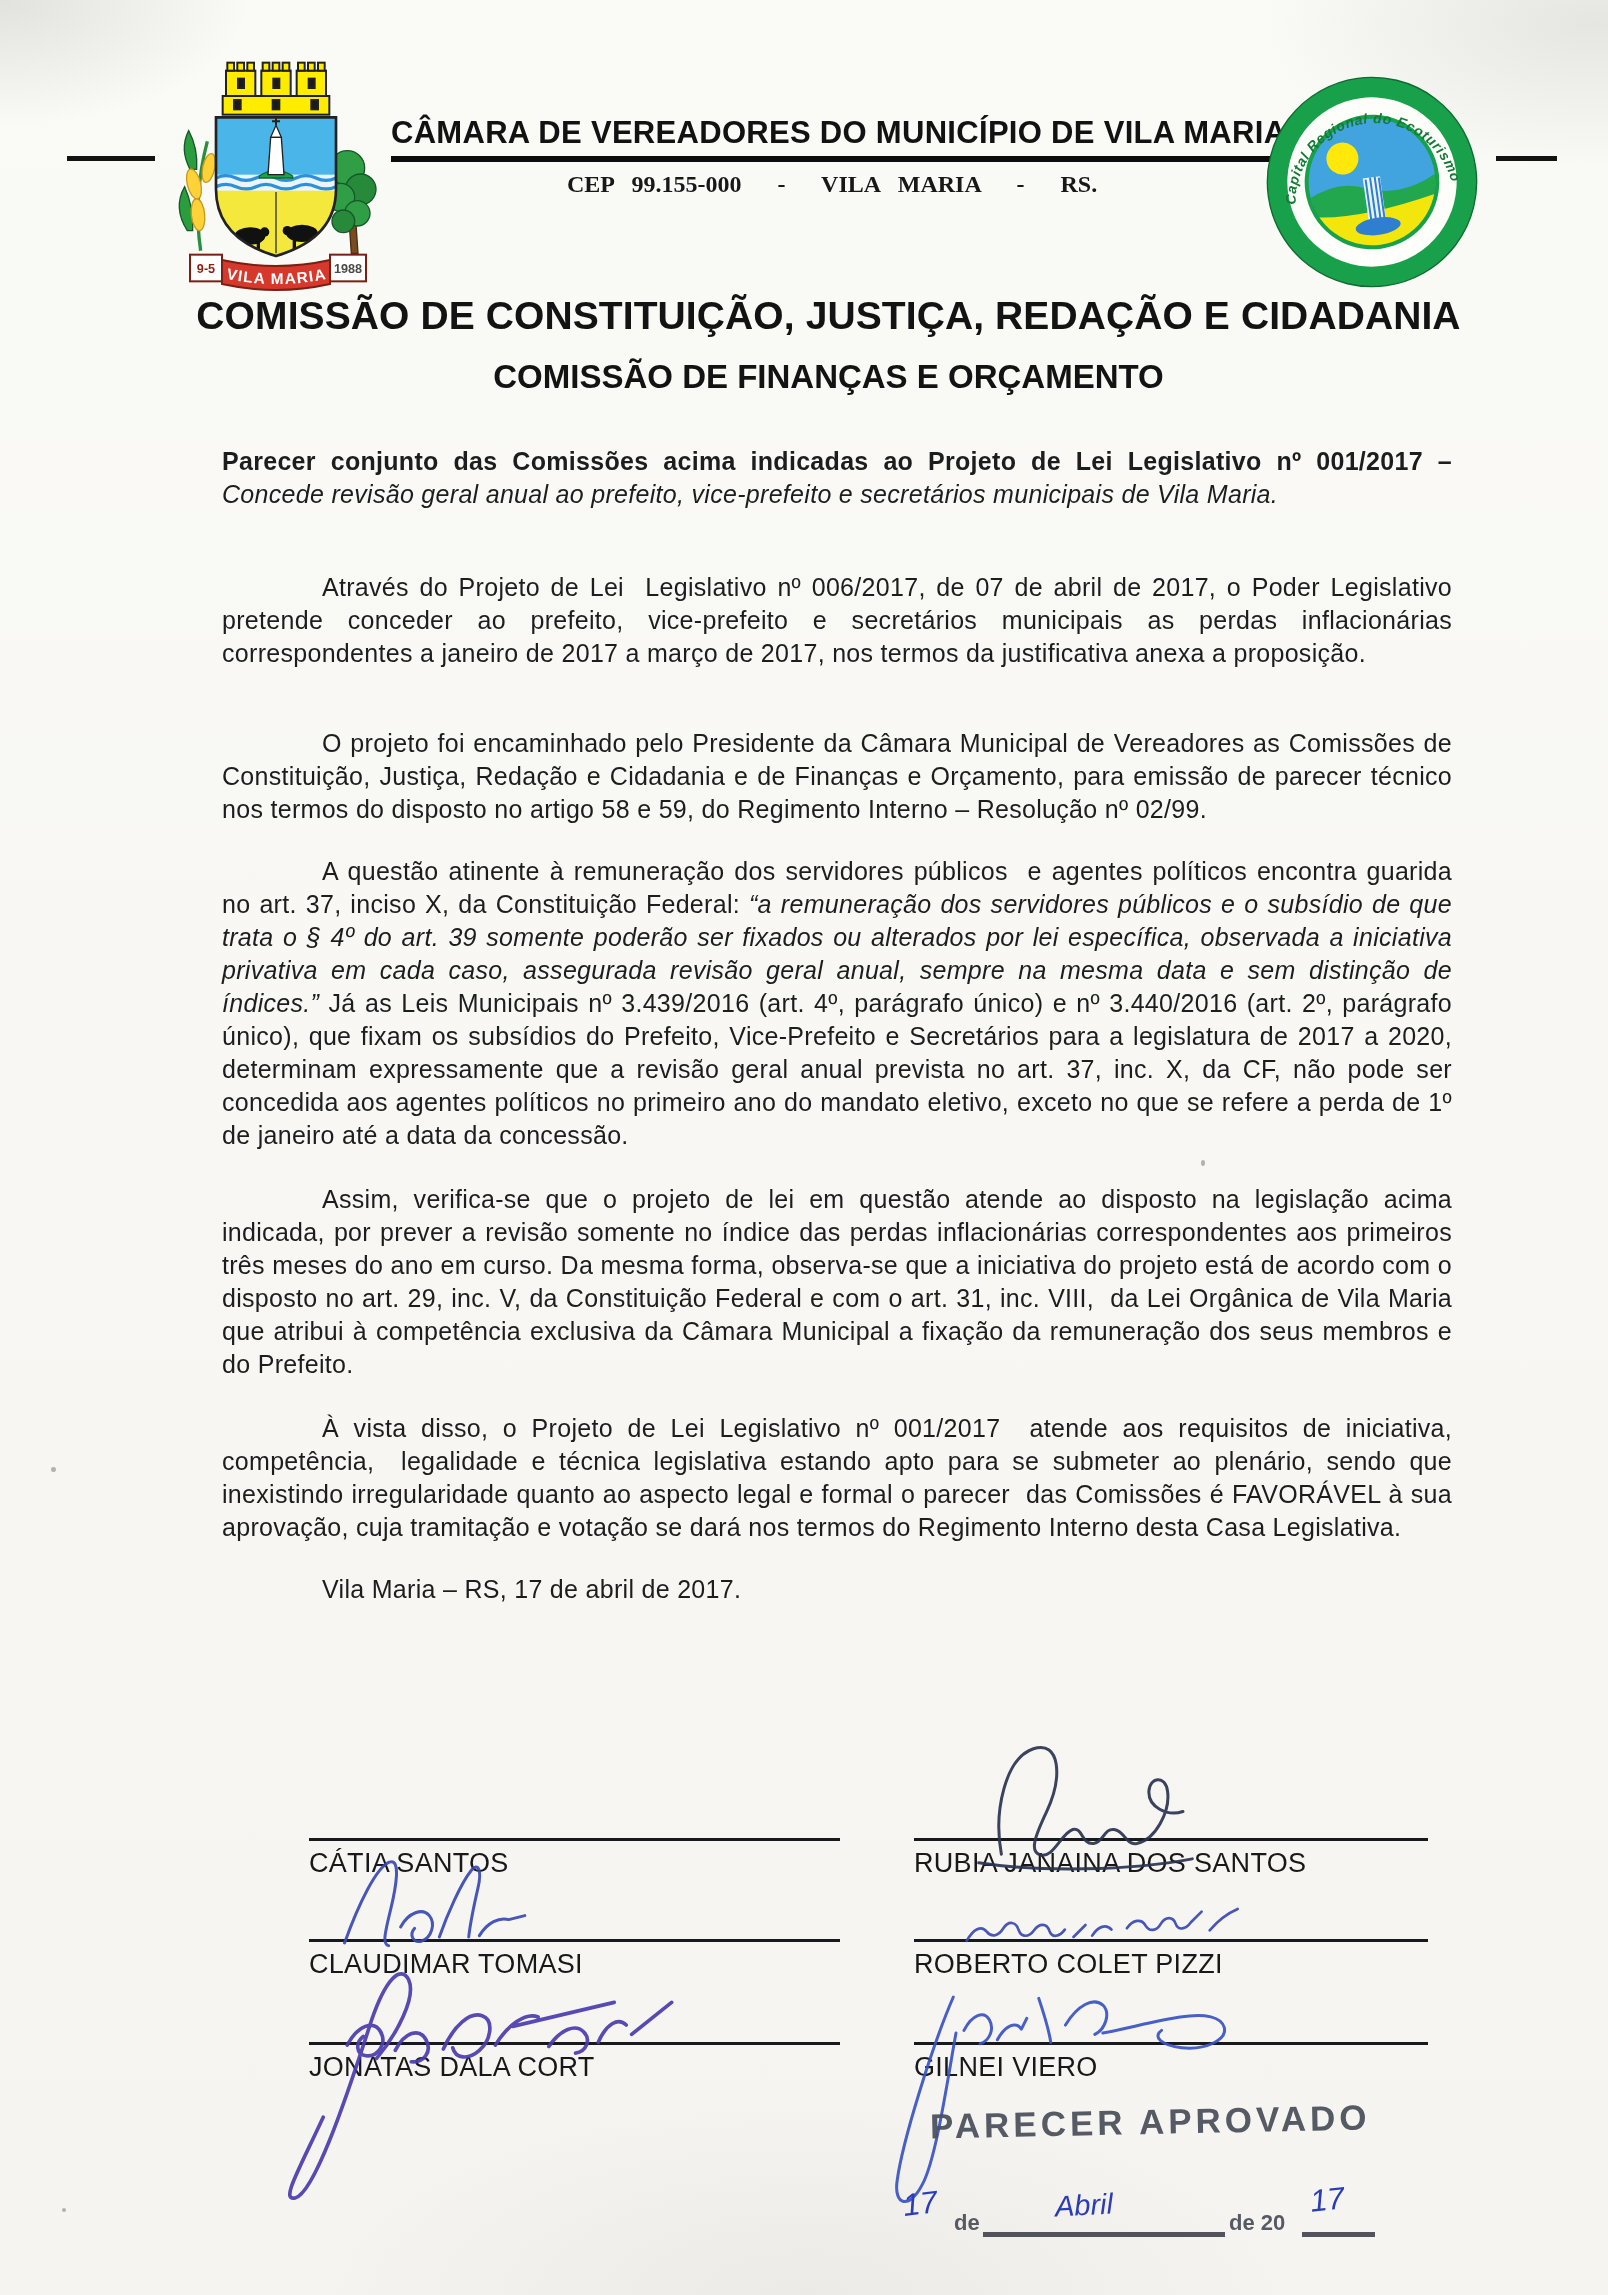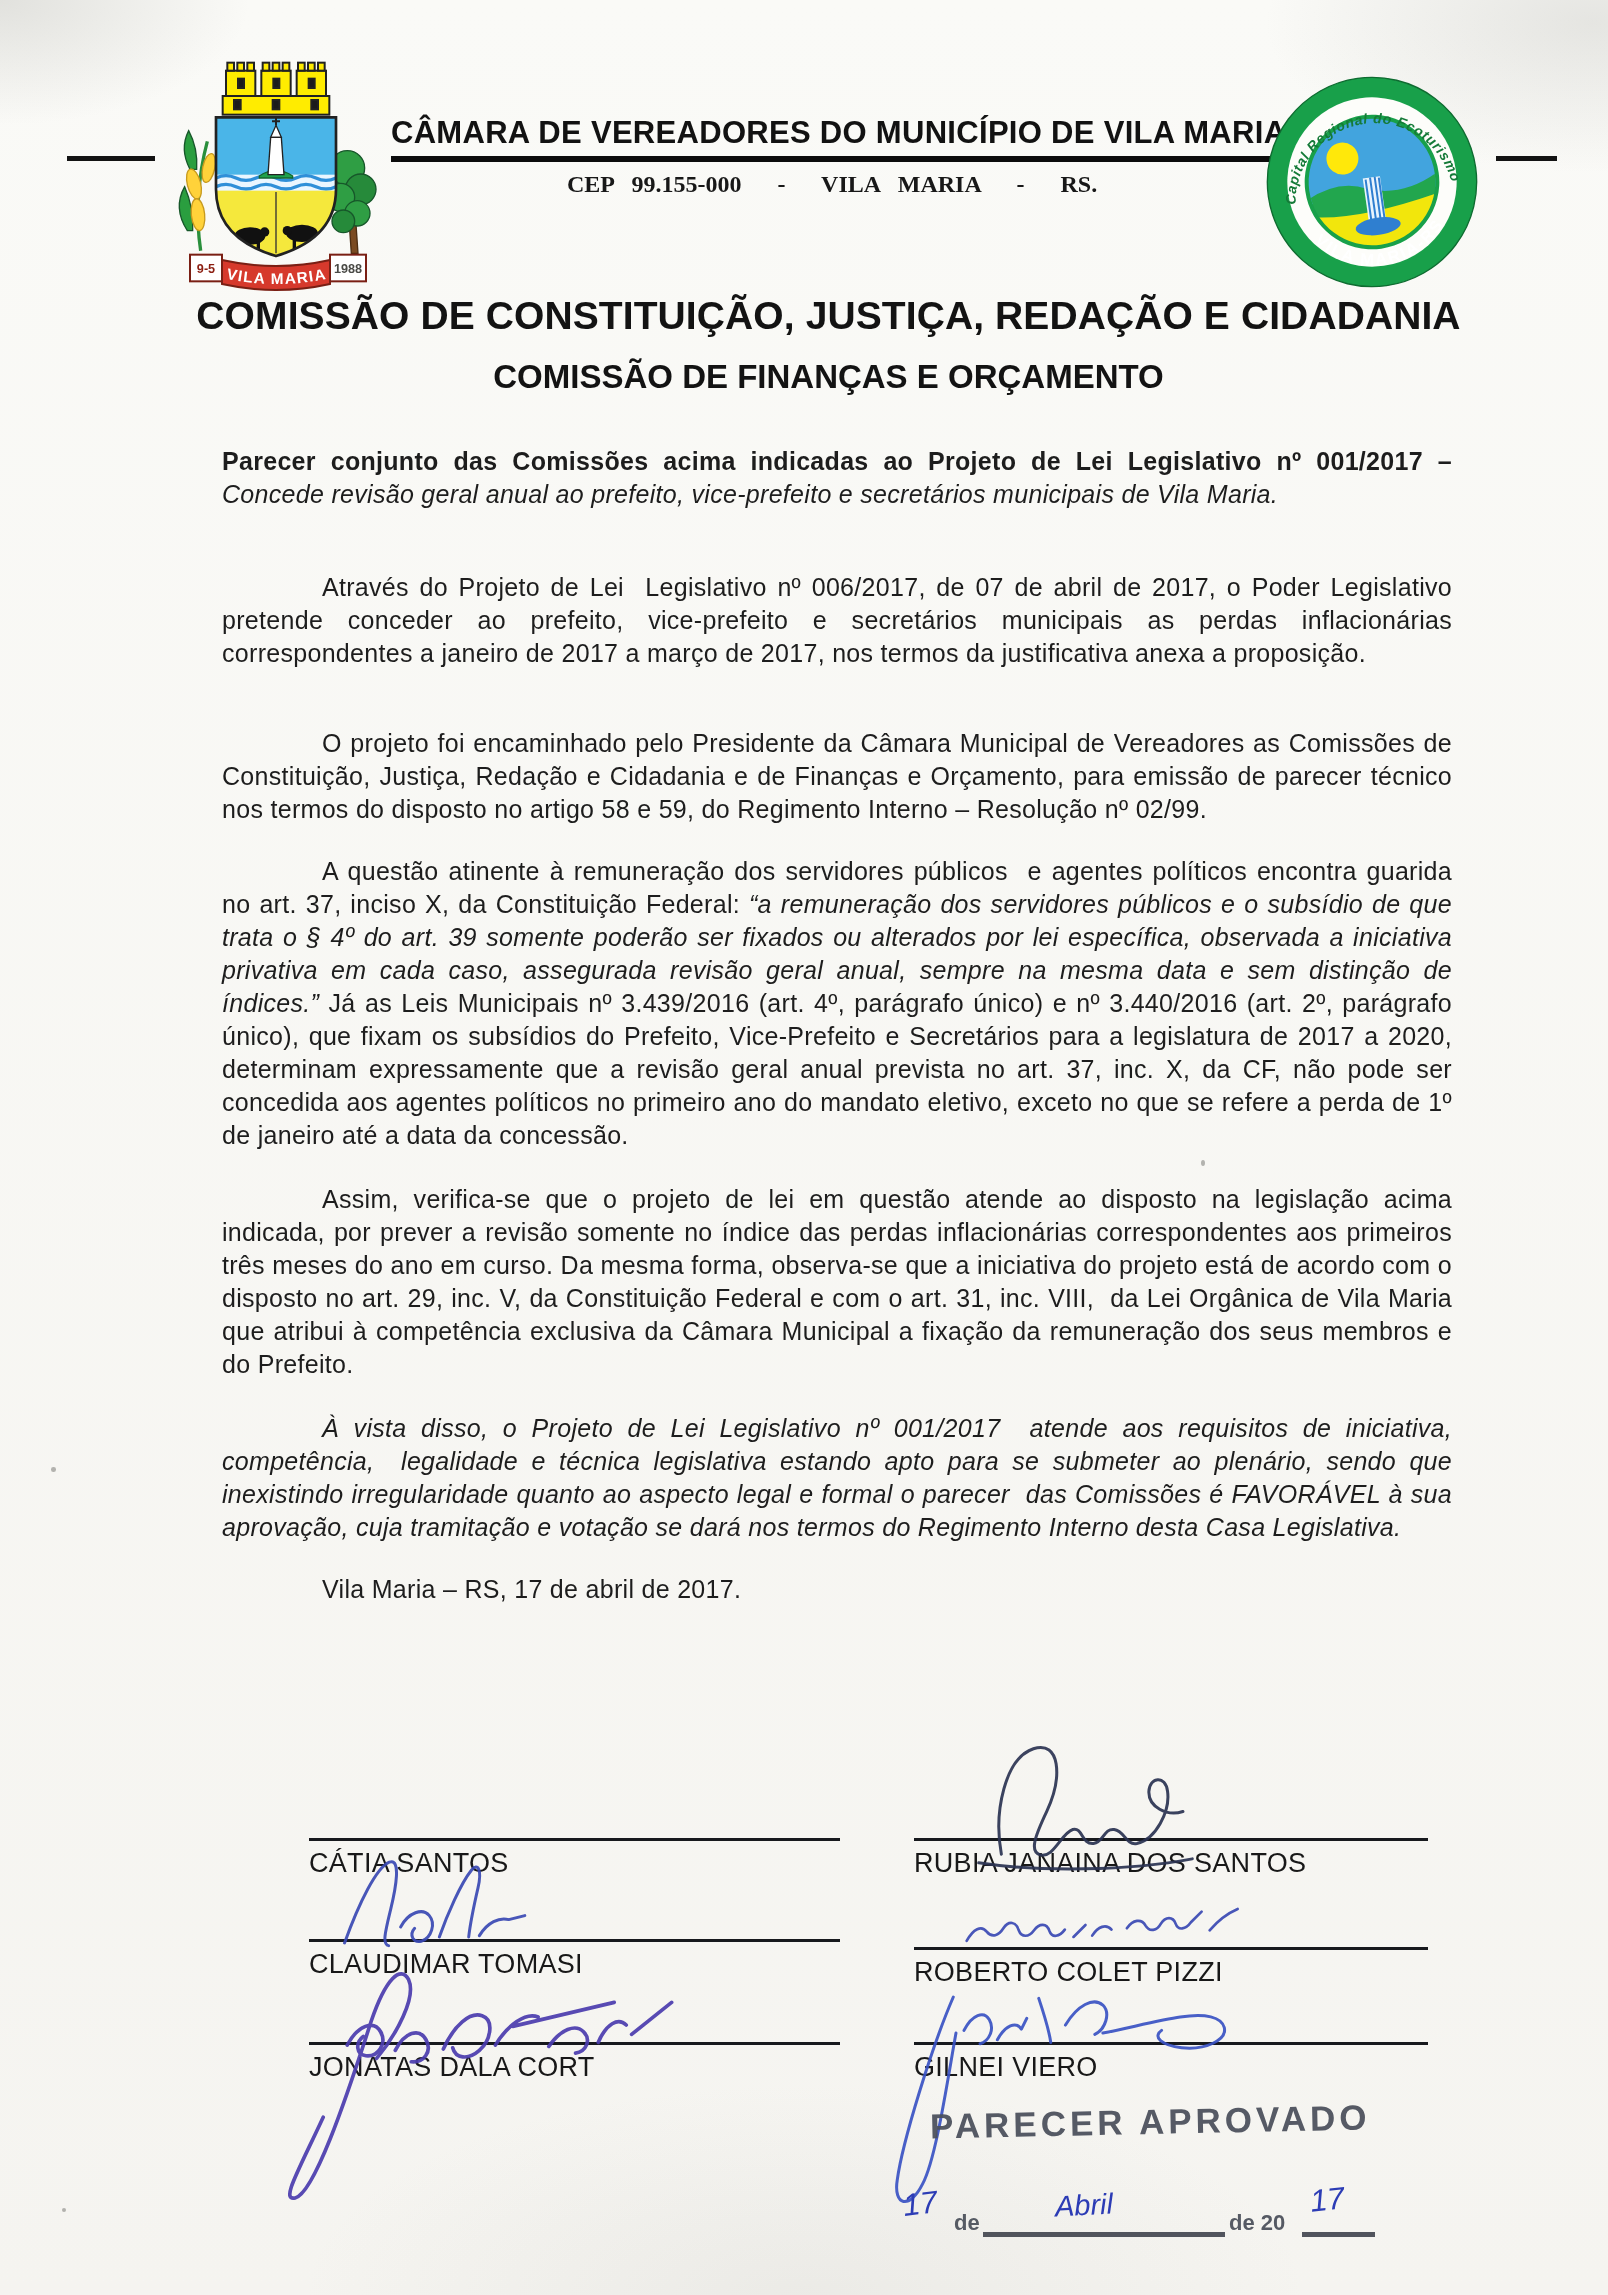--- a/index.html
+++ b/index.html
@@ -36,21 +36,21 @@
              font-size:25px;line-height:33px;letter-spacing:0.3px;
              text-align:justify;color:#1d1d1d;}
   .body-text p{margin:12px;white-space:pre-wrap;}
   .p1{margin-bottom:60px !important;font-weight:bold;}
   .p1 i{font-weight:normal;}
   .pind{text-indent:100px;}
   .p2{margin-bottom:57px !important;}
   .p3{margin-bottom:29px !important;}
   .p4{margin-bottom:31px !important;}
   .p5{margin-bottom:31px !important;}
-  .p6{margin-bottom:29px !important;font-style:italic;}
+  .p6{margin-bottom:29px !important;}
   .dateline{text-indent:100px;text-align:left;}
   
   .sigcell{position:absolute;}
   .sigline{height:3.3px;background:#17191d;}
   .signame{font-size:27px;letter-spacing:0.3px;margin-top:6.7px;color:#181818;white-space:nowrap;}
   .sig-overlay{position:absolute;left:200px;top:1710px;pointer-events:none;}
   
   .approved{position:absolute;left:930px;top:2102px;
             font-size:35px;font-weight:800;letter-spacing:4px;color:#4a4f5b;
             transform:rotate(-1.2deg);opacity:.93;white-space:nowrap;}
@@ -211,21 +211,21 @@
     <div class="signame">CÁTIA SANTOS</div>
   </div>
   <div class="sigcell" style="left:914px;top:1838px;width:514px;">
     <div class="sigline"></div>
     <div class="signame">RUBIA JANAINA DOS SANTOS</div>
   </div>
   <div class="sigcell" style="left:309px;top:1939px;width:531px;">
     <div class="sigline"></div>
     <div class="signame">CLAUDIMAR TOMASI</div>
   </div>
-  <div class="sigcell" style="left:914px;top:1939px;width:514px;margin-top:8px;">
+  <div class="sigcell" style="left:914px;top:1939px;width:514px;">
     <div class="sigline"></div>
     <div class="signame">ROBERTO COLET PIZZI</div>
   </div>
   <div class="sigcell" style="left:309px;top:2042px;width:531px;">
     <div class="sigline"></div>
     <div class="signame">JONATAS DALA CORT</div>
   </div>
   <div class="sigcell" style="left:914px;top:2042px;width:514px;">
     <div class="sigline"></div>
     <div class="signame">GILNEI VIERO</div>

